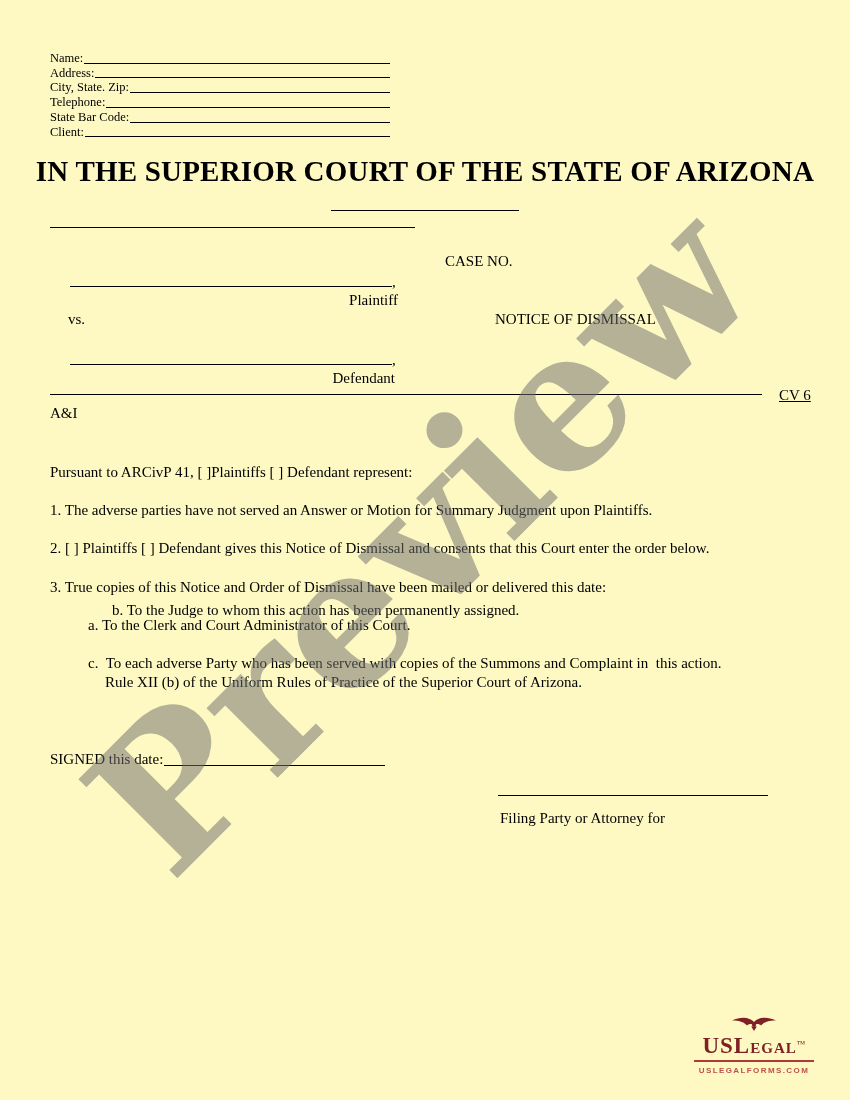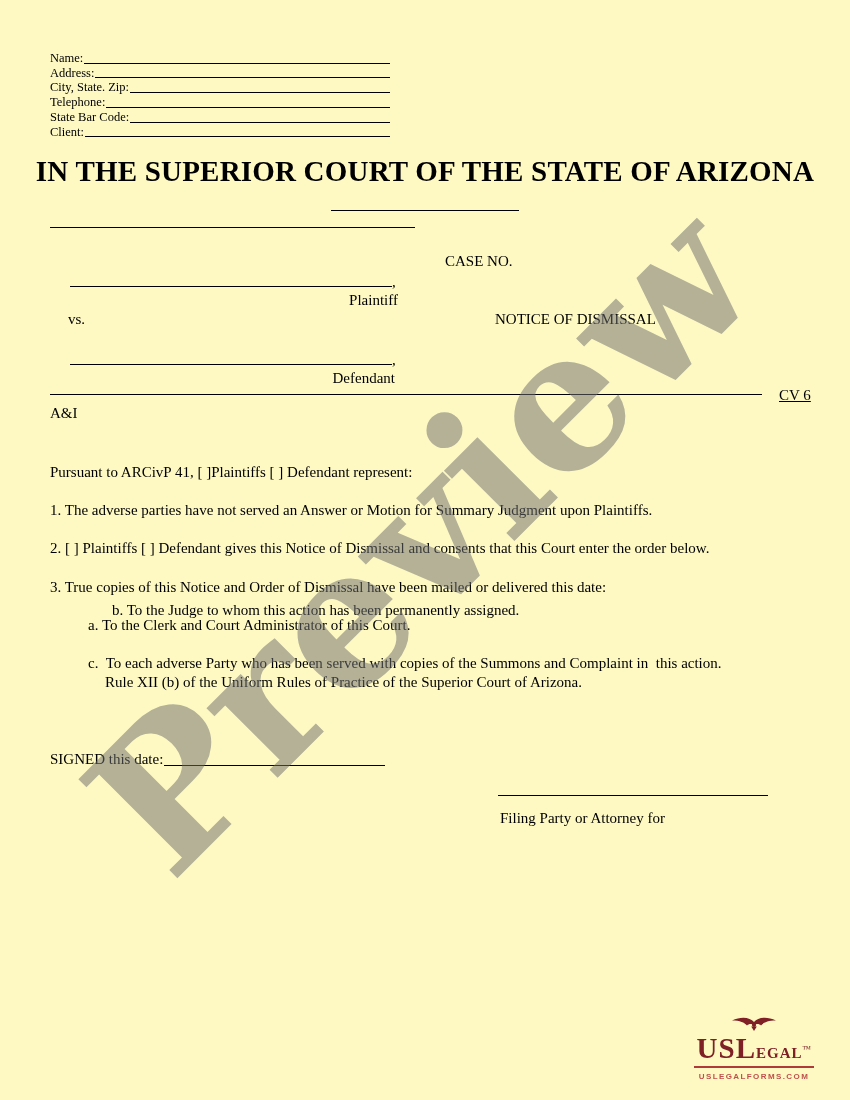--- a/index.html
+++ b/index.html
@@ -46,21 +46,21 @@
     font-size: 192px;
     color: rgba(112, 112, 112, 0.52);
     white-space: nowrap;
     z-index: 5;
     pointer-events: none;
   }
 
   
   .logo-box { text-align: center; width: 132px; }
   .brand { font-family: "Liberation Serif", serif; color: #7e2025; font-weight: bold; line-height: 1; margin-top: -1px; }
-  .brand .b1 { font-size: 29px; letter-spacing: 1px; }
+  .brand .b1 { font-size: 23px; letter-spacing: 1px; }
   .brand .b2 { font-size: 15px; letter-spacing: 1px; }
   .brand .tm { font-size: 9px; vertical-align: super; font-weight: normal; }
   .redline { height: 2px; background: #b03a3a; margin: 3px 6px 4px 6px; }
   .site { font-family: "Liberation Sans", sans-serif; font-size: 8px; font-weight: bold; color: #c0504d; letter-spacing: 1.4px; }
 </style>
 </head>
 <body>
 
 <div class="page">
 

